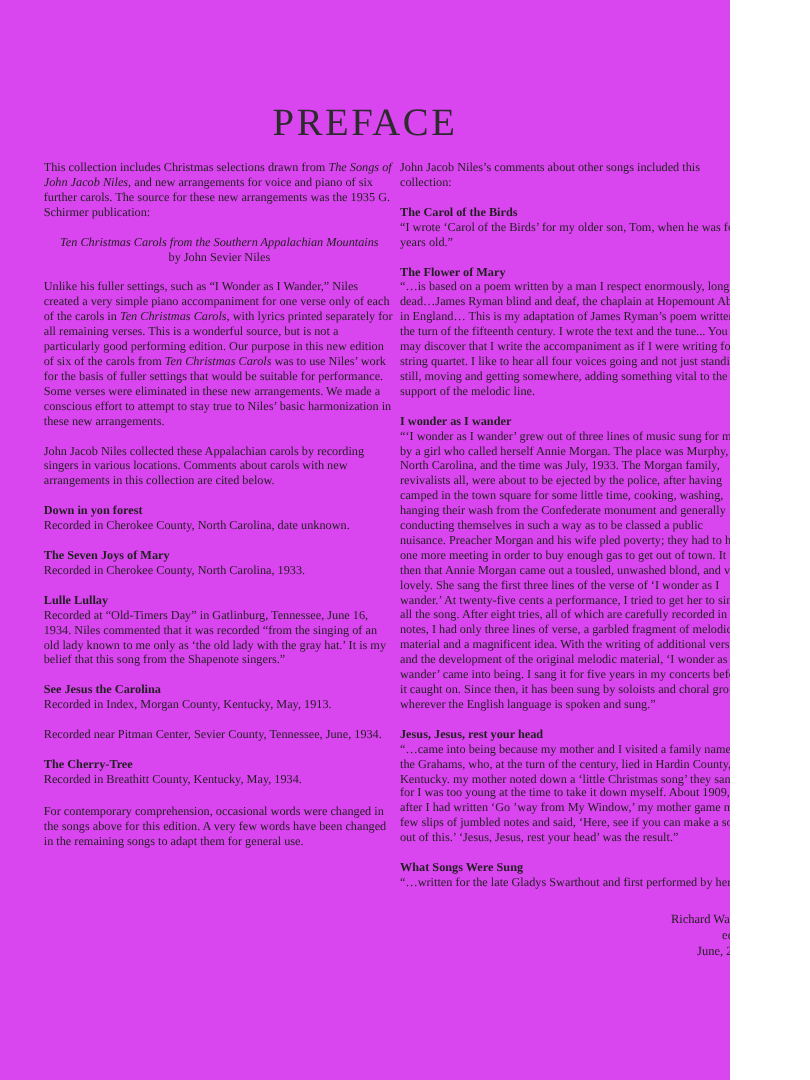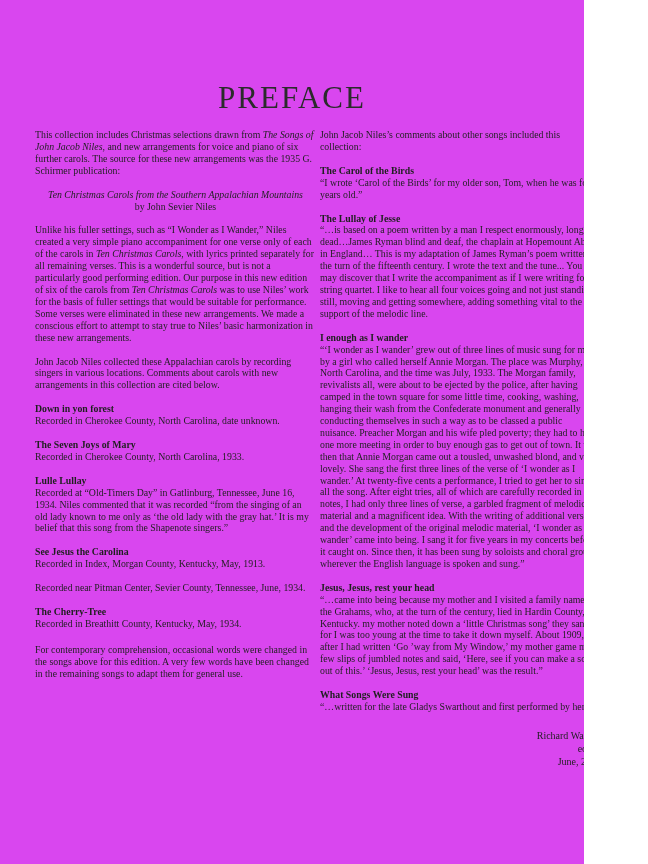--- a/index.html
+++ b/index.html
@@ -114,26 +114,26 @@
     <div class="col">
 
       <p class="para">John Jacob Niles’s comments about other songs included this collection:</p>
 
       <div class="entry">
         <div class="entry-heading">The Carol of the Birds</div>
         <div class="entry-body">“I wrote ‘Carol of the Birds’ for my older son, Tom, when he was four years old.”</div>
       </div>
 
       <div class="entry">
-        <div class="entry-heading">The Lullay of Jesse</div>
+        <div class="entry-heading">The Flower of Mary</div>
         <div class="entry-body">“…is based on a poem written by a man I respect enormously, long dead…James Ryman blind and deaf, the chaplain at Hopemount Abbey in England… This is my adaptation of James Ryman’s poem written at the turn of the fifteenth century. I wrote the text and the tune... You may discover that I write the accompaniment as if I were writing for a string quartet. I like to hear all four voices going and not just standing still, moving and getting somewhere, adding something vital to the support of the melodic line.</div>
       </div>
 
       <div class="entry">
-        <div class="entry-heading">I enough as I wander</div>
+        <div class="entry-heading">I wonder as I wander</div>
         <div class="entry-body">“‘I wonder as I wander’ grew out of three lines of music sung for me by a girl who called herself Annie Morgan. The place was Murphy, North Carolina, and the time was July, 1933. The Morgan family, revivalists all, were about to be ejected by the police, after having camped in the town square for some little time, cooking, washing, hanging their wash from the Confederate monument and generally conducting themselves in such a way as to be classed a public nuisance. Preacher Morgan and his wife pled poverty; they had to hold one more meeting in order to buy enough gas to get out of town. It was then that Annie Morgan came out a tousled, unwashed blond, and very lovely. She sang the first three lines of the verse of ‘I wonder as I wander.’ At twenty-five cents a performance, I tried to get her to sing all the song. After eight tries, all of which are carefully recorded in my notes, I had only three lines of verse, a garbled fragment of melodic material and a magnificent idea. With the writing of additional verses and the development of the original melodic material, ‘I wonder as I wander’ came into being. I sang it for five years in my concerts before it caught on. Since then, it has been sung by soloists and choral groups wherever the English language is spoken and sung.”</div>
       </div>
 
       <div class="entry">
         <div class="entry-heading">Jesus, Jesus, rest your head</div>
         <div class="entry-body">“…came into being because my mother and I visited a family named the Grahams, who, at the turn of the century, lied in Hardin County, Kentucky. my mother noted down a ‘little Christmas song’ they sang, for I was too young at the time to take it down myself. About 1909, after I had written ‘Go ’way from My Window,’ my mother game me a few slips of jumbled notes and said, ‘Here, see if you can make a song out of this.’ ‘Jesus, Jesus, rest your head’ was the result.”</div>
       </div>
 
       <div class="entry">
         <div class="entry-heading">What Songs Were Sung</div>

